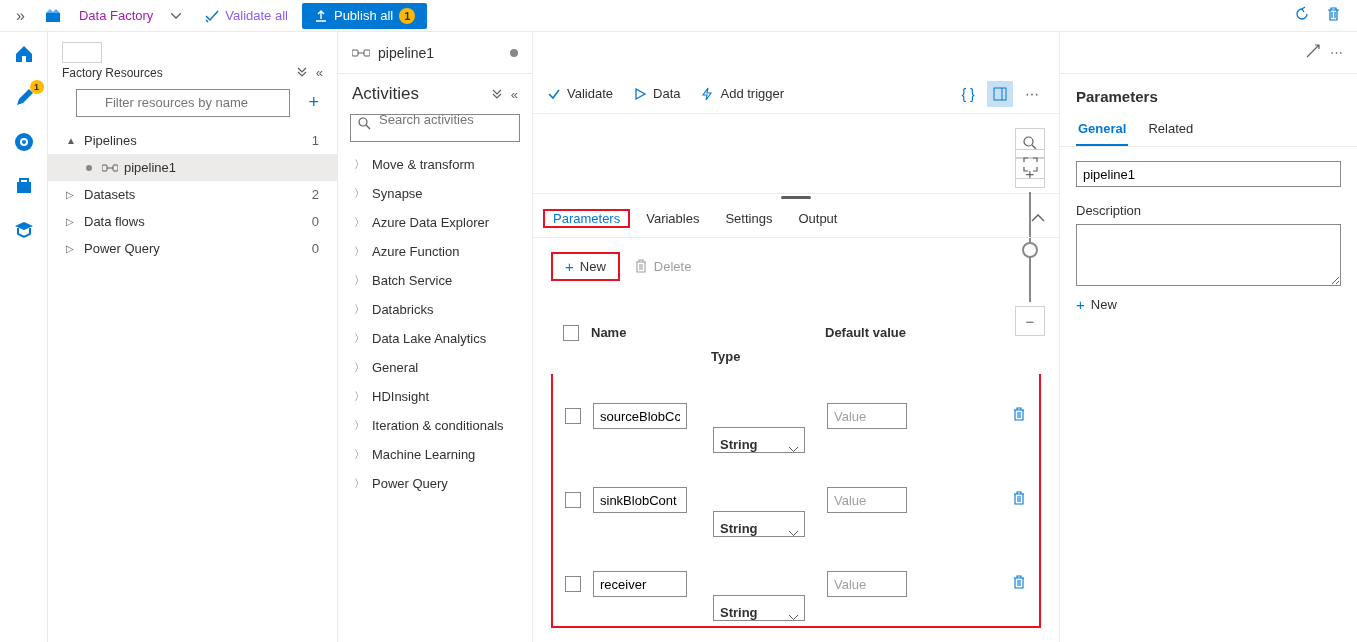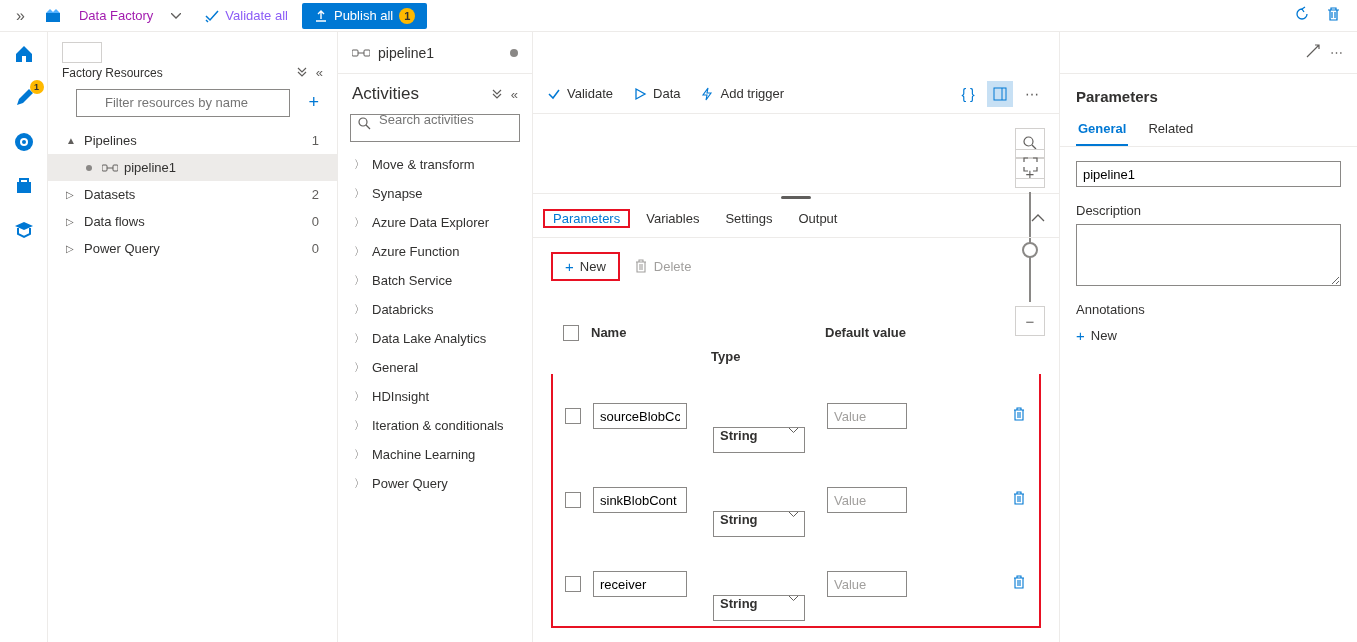--- a/index.html
+++ b/index.html
@@ -85,21 +85,21 @@
   .param-table { border: 2px solid #e81123; border-top: none; }
   .param-header-row { display: flex; align-items: center; padding: 6px 0 10px 0; }
   .ph-chk { width: 40px; display: flex; justify-content: center; }
   .ph-name { width: 120px; font-weight: 600; }
   .ph-type { width: 114px; font-weight: 700; margin-top: 48px; }
   .ph-def { flex: 1; font-weight: 600; }
   .ph-act { width: 40px; }
   .param-row { display: flex; align-items: center; padding: 5px 0; }
   .chkbx { width: 16px; height: 16px; border: 1px solid #8a8886; background: #fff; display: inline-block; }
   .pinput { width: 94px; height: 26px; border: 1px solid #8a8886; padding: 0 6px; font-size: 13px; }
-  .pselect { width: 92px; height: 26px; border: 1px solid #8a8886; padding: 0 6px; font-size: 13px; display: flex; align-items: flex-start; justify-content: space-between; cursor: pointer; }
+  .pselect { width: 92px; height: 26px; border: 1px solid #8a8886; padding: 0 6px; font-size: 13px; display: flex; align-items: flex-end; justify-content: space-between; cursor: pointer; }
   .pdef { width: 80px; height: 26px; border: 1px solid #8a8886; padding: 0 6px; font-size: 13px; }
   .pdef::placeholder { color: #a19f9d; }
   .pdel { color: #0078d4; cursor: pointer; font-size: 14px; width: 40px; text-align: center; }
   
   
   .props-panel { width: 298px; border-left: 1px solid #edebe9; display: flex; flex-direction: column; }
   .props-header { padding: 14px 16px 8px 16px; font-weight: 600; font-size: 15px; }
   .props-tabs { display: flex; gap: 18px; padding: 0 16px; border-bottom: 1px solid #edebe9; }
   .ptab { padding: 8px 2px; cursor: pointer; }
   .ptab.active { color: #0078d4; border-bottom: 2px solid #0078d4; font-weight: 600; }
@@ -497,20 +497,19 @@
     </div>
     <div class="props-header">Parameters</div>
     <div class="props-tabs">
       <span class="ptab active">General</span>
       <span class="ptab">Related</span>
     </div>
     <div class="props-body">
       <input class="pfield" value="pipeline1" style="">
       <div class="plabel" style="margin-top:10px;">Description</div>
       <textarea class="pta" style=""></textarea>
-      <div class="plabel" style="margin-top:10px;">Annotations</div>
       <div class="annot-new">
         <span class="plus">+</span>
         <span>New</span>
       </div>
     </div>
   </div>
 </div>
 
 </body></html>

